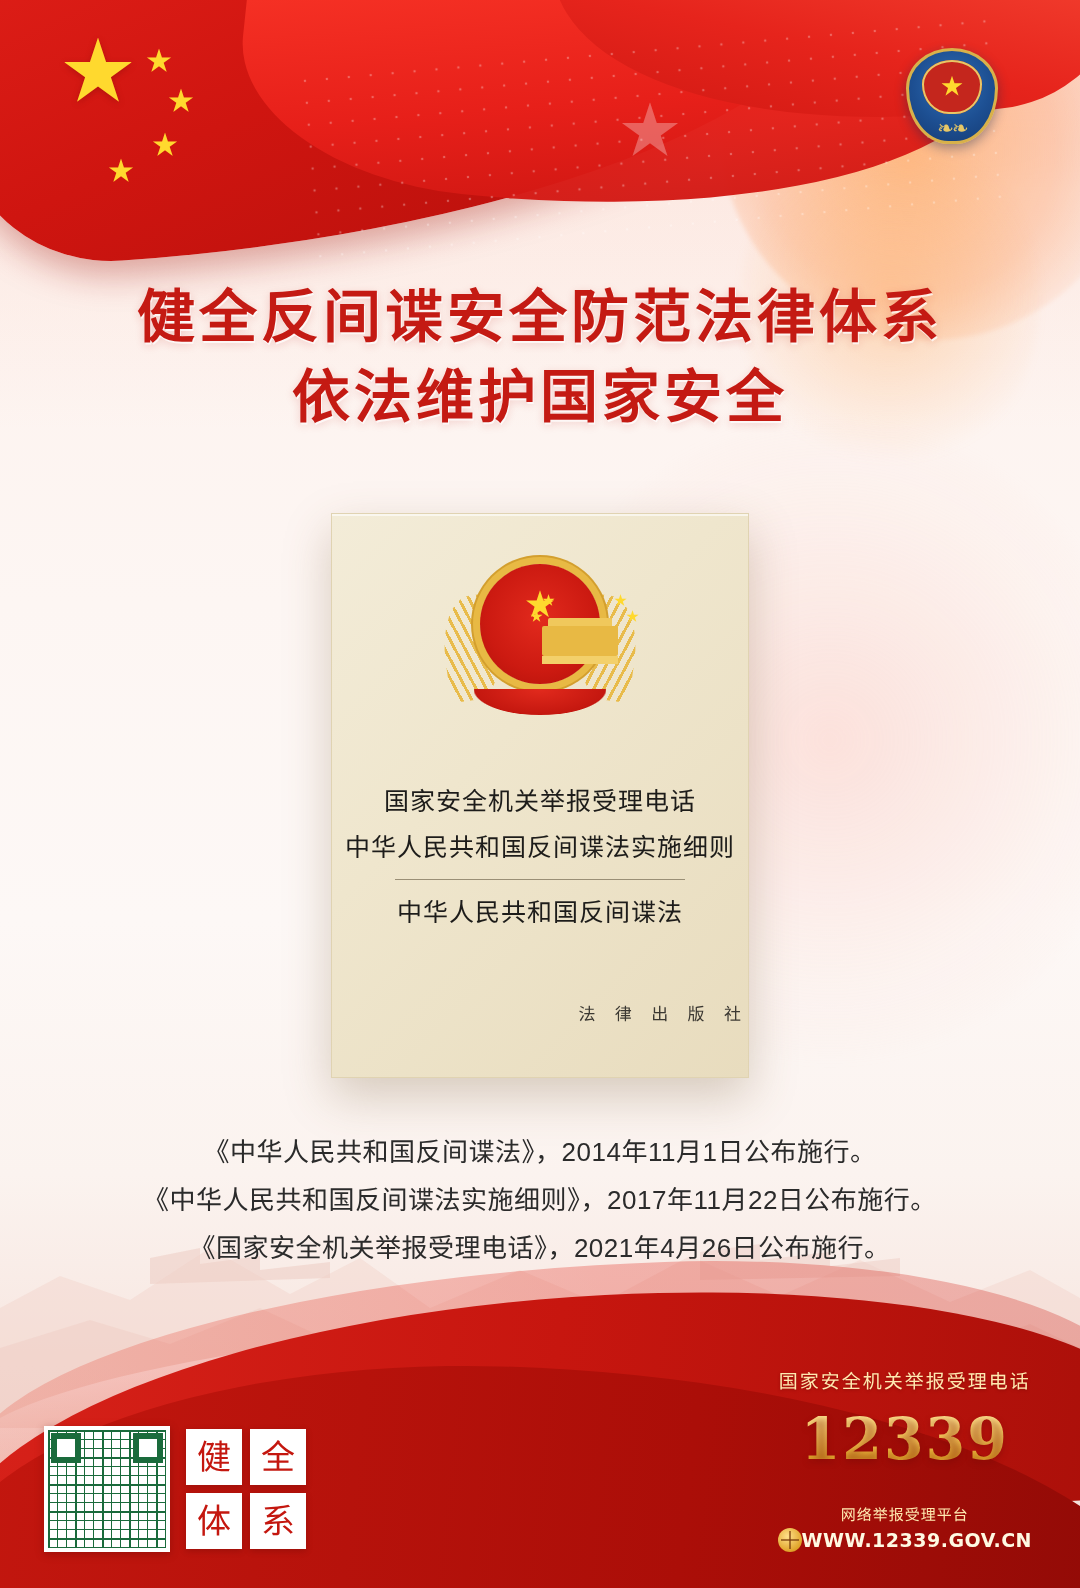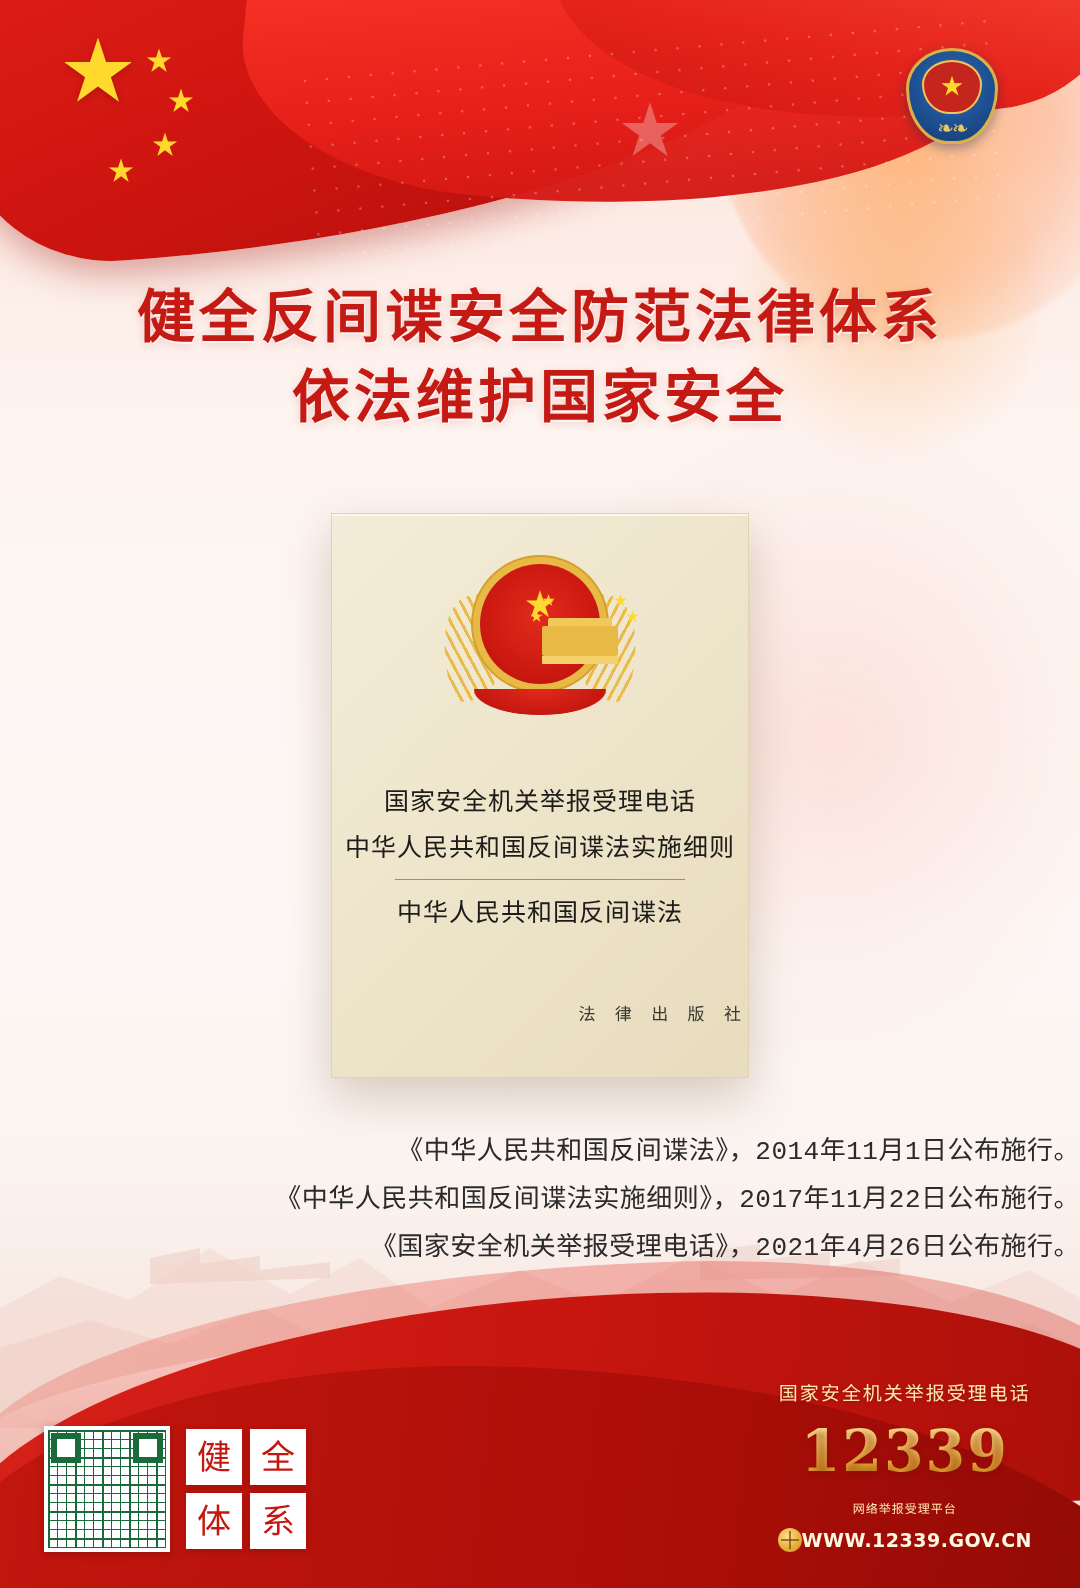--- a/index.html
+++ b/index.html
@@ -283,25 +283,24 @@
 
   
   .notes {
     position: absolute;
     left: 0; right: 0;
     top: 1128px;
     text-align: center;
     color: #2b2b2b;
   }
   .notes .note {
-    font-family: Liberation Mono, monospace;
+    font-family: Liberation Sans, sans-serif;
     font-size: 26px;
     line-height: 48px;
     letter-spacing: 0.5px;
-    text-align: right;
   }
 
   
   .mountains {
     position: absolute;
     left: 0; bottom: 160px;
     width: 1080px; height: 420px;
     opacity: 0.5;
   }
   .m-layer {
@@ -418,30 +417,30 @@
     font-size: 57px;
     line-height: 92px;
     letter-spacing: 2px;
     background: linear-gradient(180deg, #fff6c8 0%, #ffd76a 40%, #e0a42a 70%, #fff0b8 100%);
     -webkit-background-clip: text;
     background-clip: text;
     color: transparent;
     text-shadow: 0 3px 6px rgba(110,10,6,0.35);
   }
   .hotline-sub {
-    font-size: 12px;
+    font-size: 15px;
     letter-spacing: 1px;
     color: #ffe9b0;
-    margin-top: 2px;
+    margin-top: 18px;
   }
   .hotline-url-row {
     display: flex;
     align-items: center;
     justify-content: space-between;
-    margin-top: 12px;
+    margin-top: 4px;
   }
   .globe-icon {
     width: 24px; height: 24px;
     border-radius: 50%;
     background: radial-gradient(circle at 40% 35%, #ffe08a 0%, #e0a42a 70%, #b9781a 100%);
     position: relative;
     flex: 0 0 auto;
   }
   .globe-icon:before {
     content: "";

